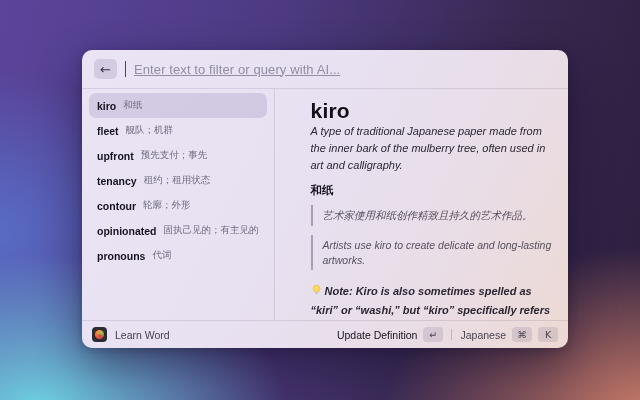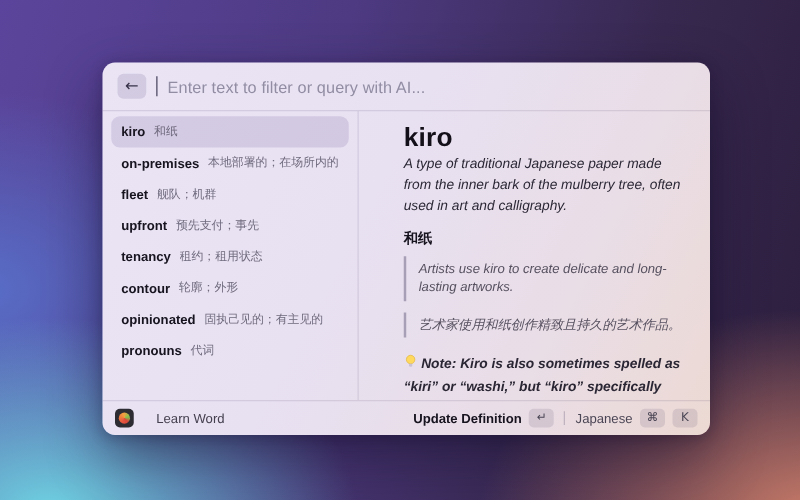--- a/index.html
+++ b/index.html
@@ -29,21 +29,21 @@
   }
   .back-btn{
     width:23px;height:20px;border:none;border-radius:5px;cursor:pointer;
     background:rgba(92,76,122,0.16);display:flex;align-items:center;justify-content:center;
     font-size:13px;line-height:1;color:#37324a;padding:0;
     font-family:"DejaVu Sans",sans-serif;
   }
   .caret{width:1px;height:16px;background:#4b4560;}
   .search-input{
     flex:1;font-size:13px;color:#928da3;letter-spacing:0.1px;
-    white-space:nowrap;overflow:hidden;cursor:text;
+    white-space:nowrap;overflow:hidden;cursor:text;text-decoration:underline;
   }
   
   .content{flex:1;display:flex;min-height:0;gap:20px;}
   .sidebar{
     flex:0 0 168px;padding:4px 7px;border-right:1px solid rgba(70,55,95,0.13);
     display:flex;flex-direction:column;
   }
   .row{
     height:25px;flex:0 0 25px;display:flex;align-items:center;gap:7px;
     padding:0 8px;border-radius:7px;cursor:pointer;overflow:hidden;
@@ -61,38 +61,38 @@
     margin:0 0 9px 0;border-left:2px solid #a79fb6;padding:3px 0 3px 10px;
     font-size:10.5px;font-style:italic;color:#56505f;line-height:1.4;
   }
   .note{
     margin:12px 0 0 0;font-size:11px;font-style:italic;font-weight:700;
     line-height:1.65;color:#2a2633;
   }
   .bulb{display:inline-block;vertical-align:-1px;margin-right:3px;}
   
   .footer{
-    height:27px;flex:0 0 27px;display:flex;align-items:center;gap:18px;
+    height:27px;flex:0 0 27px;display:flex;align-items:center;gap:8px;
     padding:0 10px;border-top:1px solid rgba(70,55,95,0.13);
   }
   .app-icon{
     width:15px;height:15px;border-radius:4px;background:#2e2c33;
     display:flex;align-items:center;justify-content:center;flex:0 0 15px;
   }
   .app-icon i{
     display:block;width:9px;height:9px;border-radius:50%;
     background:conic-gradient(from 210deg,#e8563f,#f2a13f 40%,#7ec04f 62%,#d8473a 80%,#e8563f);
   }
   .app-name{font-size:10.5px;color:#45404f;}
   .footer-right{margin-left:auto;display:flex;align-items:center;gap:6px;}
   .footer-action{
     border:none;background:transparent;padding:0;cursor:pointer;
     font-size:10.5px;color:#4a4554;font-family:inherit;
   }
-  .footer-action.primary{font-weight:700;color:#17141f;}
+  .footer-action.primary{font-weight:400;color:#17141f;}
   .key{
     background:rgba(70,55,95,0.13);border-radius:4px;min-width:12px;height:15px;
     padding:0 4px;display:inline-flex;align-items:center;justify-content:center;
     font-size:9.5px;color:#4a4554;font-family:"DejaVu Sans",sans-serif;
   }
   .sep{width:1px;height:11px;background:rgba(70,55,95,0.25);margin:0 2px;}
 </style>
 </head>
 <body>
 
@@ -105,24 +105,20 @@
       </button>
       <span class="caret"></span>
       <div class="search-input">Enter text to filter or query with AI...</div>
     </div>
 
     <div class="content">
       <div class="sidebar" id="sidebar">
           <div class="row selected">
             <span class="word">kiro</span>
             <span class="trans">和纸</span>
-          </div>
-          <div class="row">
-            <span class="word">on-premises</span>
-            <span class="trans">本地部署的；在场所内的</span>
           </div>
           <div class="row">
             <span class="word">fleet</span>
             <span class="trans">舰队；机群</span>
           </div>
           <div class="row">
             <span class="word">upfront</span>
             <span class="trans">预先支付；事先</span>
           </div>
           <div class="row">
@@ -141,22 +137,22 @@
             <span class="word">pronouns</span>
             <span class="trans">代词</span>
           </div>
         </div>
 
       <div class="detail">
         <h1 class="title">kiro</h1>
         <p class="def">A type of traditional Japanese paper made from the inner bark of the mulberry tree, often used in art and calligraphy.</p>
         <div class="subhead">和纸</div>
         <div id="quotes">
+            <div class="quote">艺术家使用和纸创作精致且持久的艺术作品。</div>
             <div class="quote">Artists use kiro to create delicate and long-lasting artworks.</div>
-            <div class="quote">艺术家使用和纸创作精致且持久的艺术作品。</div>
           </div>
         <p class="note">
           <span class="bulb"><svg width="11" height="12" viewBox="0 0 12 13">
                 <circle cx="6" cy="5" r="3.7" fill="#ffd95e" stroke="#e0b53e" stroke-width="0.6"></circle>
                 <rect x="4.5" y="8.6" width="3" height="2.6" rx="0.9" fill="#cbc3d4"></rect>
               </svg></span><span>Note: Kiro is also sometimes spelled as “kiri” or “washi,” but “kiro” specifically refers to the paper made from mulberry bark.</span>
         </p>
       </div>
     </div>
 

